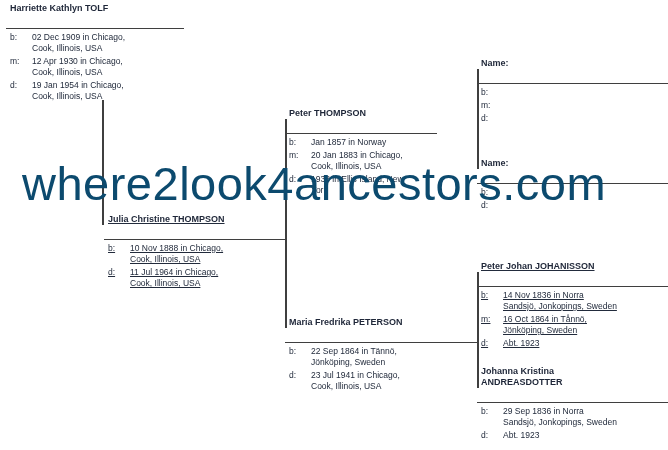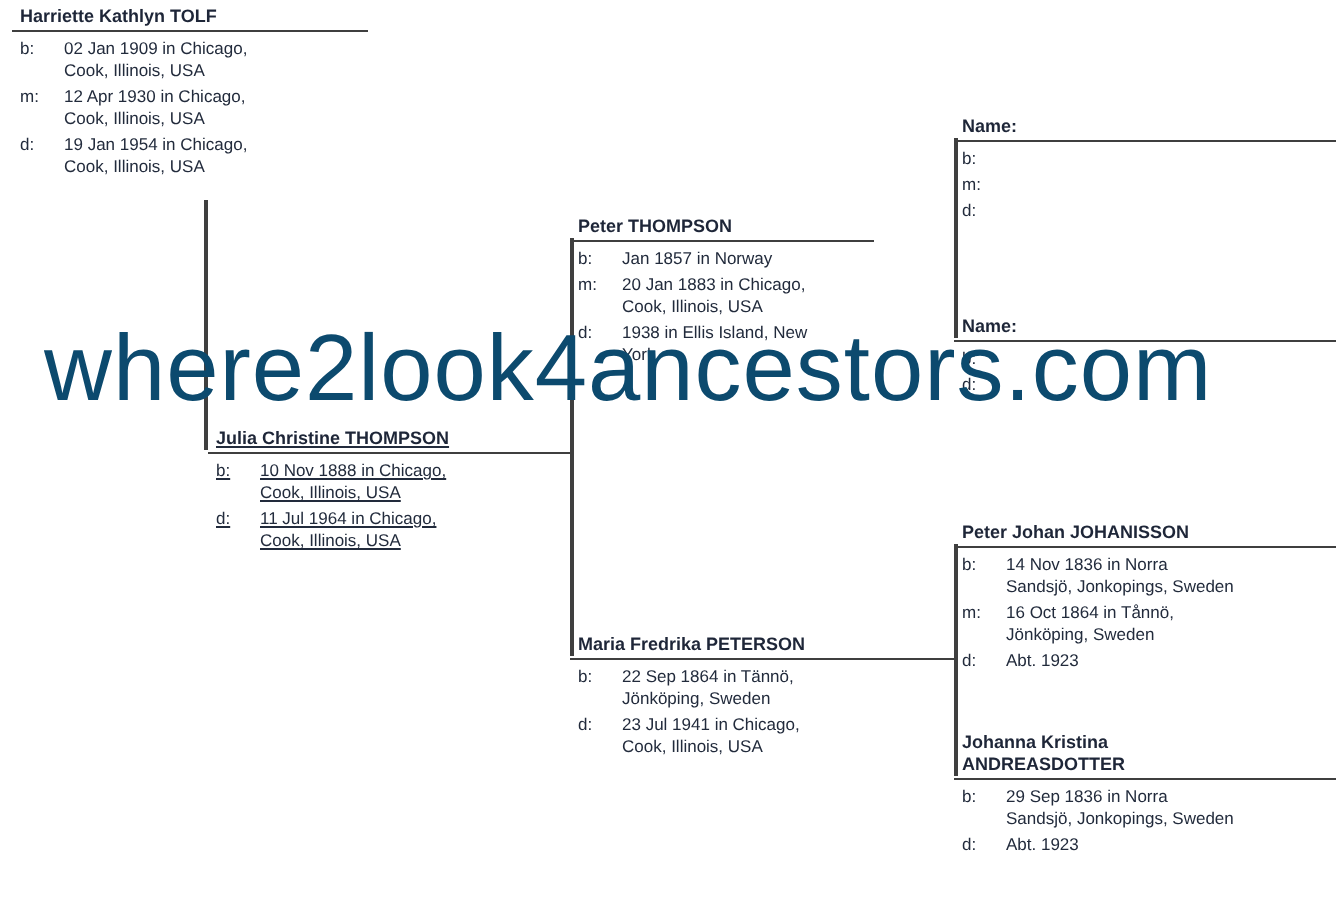--- a/index.html
+++ b/index.html
@@ -5,35 +5,35 @@
   html,body{margin:0;padding:0;}
   body{
     width:668px;height:450px;position:relative;overflow:hidden;
     background:#ffffff;
     font-family:"Liberation Sans","DejaVu Sans",sans-serif;
     color:#222b3c;
   }
   .person{position:absolute;}
   .pname{
     font-size:9px;font-weight:bold;line-height:11px;
-    padding:0 0 1px 4px;border-bottom:1.5px solid #3f3f3f;
+    padding:0 0 14px 4px;border-bottom:1.5px solid #3f3f3f;
     white-space:pre-line;color:#1e2638;
   }
   .events{margin-top:3px;}
   .event{display:flex;padding-left:4px;margin-bottom:2px;}
   .lbl{width:22px;flex-shrink:0;font-size:8.5px;line-height:11px;}
   .val{flex:1;font-size:8.5px;line-height:11px;white-space:pre-line;}
   
   .p0{left:6px;  top:3px;  width:178px;}
   .p1{left:104px;top:214px;width:181px;text-decoration:underline;}
   .p2{left:285px;top:108px;width:152px;}
   .p3{left:477px;top:58px; width:191px;}
   .p4{left:477px;top:158px;width:191px;}
   .p5{left:285px;top:317px;width:192px;}
-  .p6{left:477px;top:261px;width:191px;}
+  .p6{left:477px;top:261px;width:191px;text-decoration:underline;}
   .p7{left:477px;top:366px;width:191px;}
   
   .vline{position:absolute;width:1.5px;background:#3f3f3f;}
   .v1{left:102px;top:100px;height:125px;}
   .v2{left:285px;top:119px;height:209px;}
   .v3{left:477px;top:69px; height:100px;}
   .v4{left:477px;top:272px;height:116px;}
   
   .watermark{
     position:absolute;left:22px;top:156px;z-index:9;
@@ -47,21 +47,21 @@
 <div class="vline v1"></div>
 <div class="vline v2"></div>
 <div class="vline v3"></div>
 <div class="vline v4"></div>
 
 <div class="person p0">
   <div class="pname">Harriette Kathlyn TOLF</div>
   <div class="events">
     <div class="event">
       <span class="lbl">b:</span>
-      <span class="val">02 Jan 1909 in Chicago,
+      <span class="val">02 Dec 1909 in Chicago,
 Cook, Illinois, USA</span>
     </div>
     <div class="event">
       <span class="lbl">m:</span>
       <span class="val">12 Apr 1930 in Chicago,
 Cook, Illinois, USA</span>
     </div>
     <div class="event">
       <span class="lbl">d:</span>
       <span class="val">19 Jan 1954 in Chicago,

